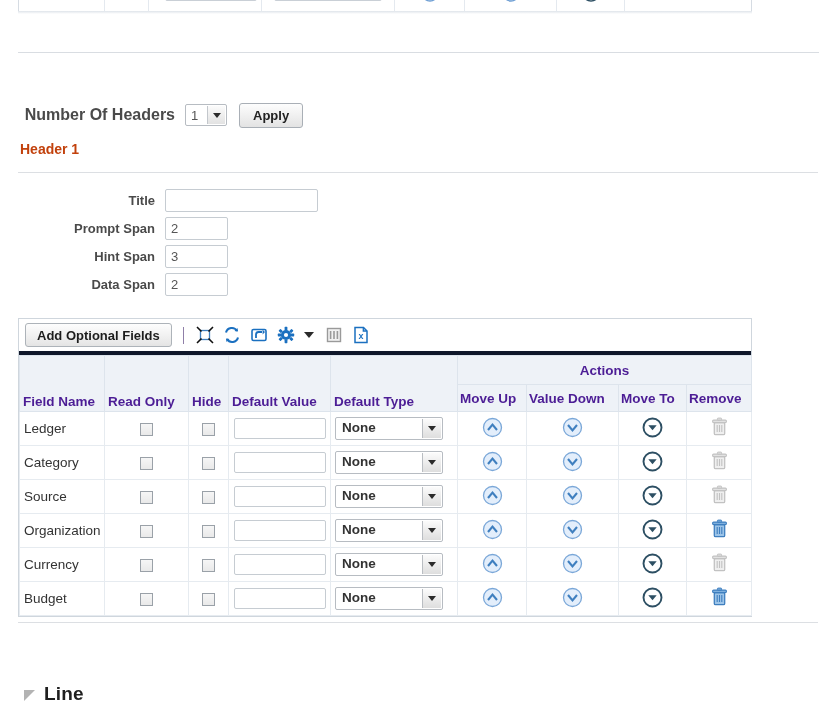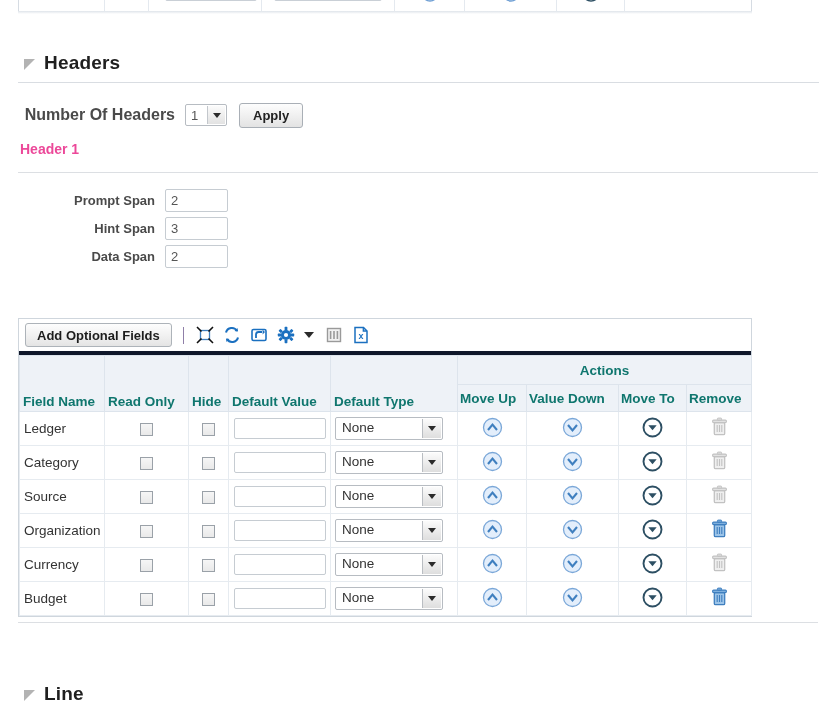--- a/index.html
+++ b/index.html
@@ -160,21 +160,21 @@
     font-family: "Liberation Sans", sans-serif;
   }
 
   
   .subhead {
     position: absolute;
     left: 20px;
     top: 141px;
     font-size: 14px;
     font-weight: bold;
-    color: #ec4899;
+    color: #c2410c;
   }
   .subhead-rule {
     position: absolute;
     left: 18px;
     top: 172px;
     width: 800px;
     height: 1px;
     background: #dcdfe3;
   }
 
@@ -262,21 +262,21 @@
   table.grid {
     width: 100%;
     border-collapse: collapse;
     table-layout: fixed;
     font-size: 13px;
   }
   table.grid th {
     background: #eef2f7;
     border: 1px solid #dde4ec;
     font-weight: bold;
-    color: #0f766e;
+    color: #4c1d95;
     font-size: 13.5px;
     padding: 2px 2px;
     height: 22px;
   }
   table.grid th.h-main { vertical-align: bottom; text-align: left; padding-left: 3px; }
   table.grid th.h-actions { text-align: center; vertical-align: middle; height: 24px; }
   table.grid th.h-sub { text-align: left; vertical-align: middle; }
   table.grid td {
     border: 1px solid #e6ebf0;
     height: 33px;
@@ -312,20 +312,21 @@
     width: 108px;
     height: 23px;
     border: 1px solid #b7bcc2;
     background: #fff;
     border-radius: 2px;
     box-sizing: border-box;
     position: relative;
     display: inline-block;
     vertical-align: middle;
     cursor: pointer;
+    font-weight: bold;
   }
   .cell-select .sv {
     font-size: 13.5px;
     color: #333;
     position: absolute;
     left: 6px;
     top: 2px;
   }
   .cell-select .arrow-box {
     position: absolute;
@@ -384,42 +385,42 @@
     <div class="tf-cell" style="left:606px;width:126px;border-right:none;">
       <svg class="tf-icon" style="left:28px;" viewBox="0 0 18 18">
         <rect x="4.5" y="5.5" width="9" height="10" rx="1" fill="#e6e6e6" stroke="#b9b9b9" stroke-width="1.2"></rect>
         <rect x="3.2" y="3.6" width="11.6" height="2" rx="1" fill="#cfcfcf" stroke="#b9b9b9" stroke-width=".8"></rect>
       </svg>
     </div>
   </div>
   <div class="tf-shadow"></div>
 
   <div class="section" style="top:48px;">
-    <div class="section-head">
-      <div class="disclosure"></div>
-      <div class="section-title">Headers</div>
-    </div>
     <div class="section-rule"></div>
   </div>
 
   <div class="nh-row">
     <div class="nh-label">Number Of Headers</div>
     <div class="mini-select">
       <span class="val">1</span>
       <span class="arrow-box">
           <span class="caret-dn"></span>
         </span>
     </div>
     <button class="btn">Apply</button>
   </div>
 
   <div class="subhead">Header 1</div>
   <div class="subhead-rule"></div>
 
   <div class="form-area">
+    <div class="f-row">
+      <div class="f-label">Title</div>
+      <input class="f-input wide" type="text" value="" style="">
+    </div>
     <div class="f-row">
       <div class="f-label">Prompt Span</div>
       <input class="f-input narrow" type="text" value="2" style="">
     </div>
     <div class="f-row">
       <div class="f-label">Hint Span</div>
       <input class="f-input narrow" type="text" value="3" style="">
     </div>
     <div class="f-row">
       <div class="f-label">Data Span</div>

